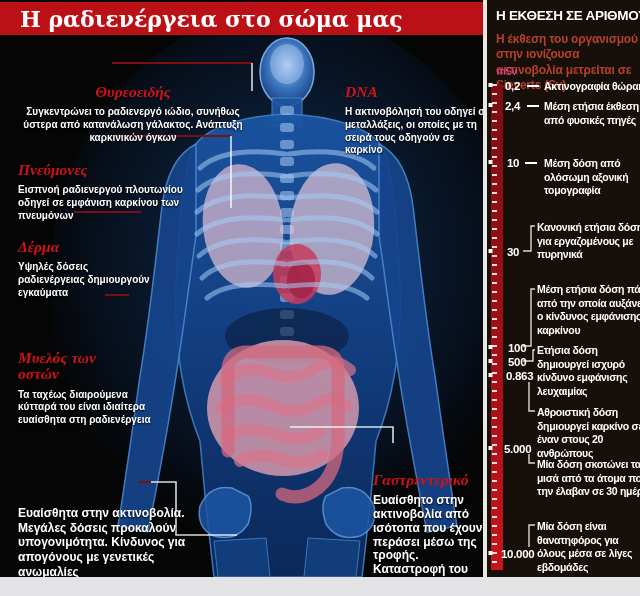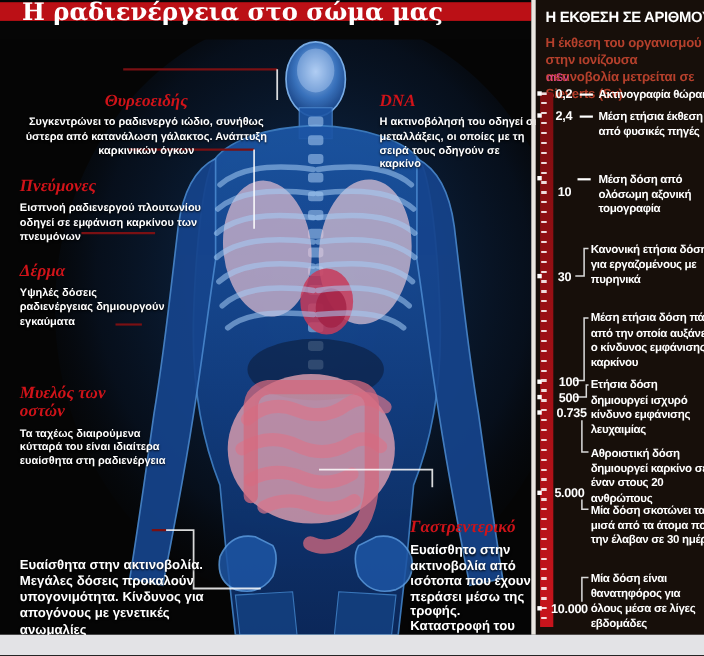--- a/index.html
+++ b/index.html
@@ -1,19 +1,19 @@
 <!DOCTYPE html>
 <html><head>
 <meta charset="utf-8">
 <style>
   html,body{margin:0;padding:0;background:#060606;}
   .page{position:relative;width:640px;height:596px;background:#060606;overflow:hidden;
         font-family:"Liberation Sans",sans-serif;}
   
-  .banner{position:absolute;left:0;top:2px;width:483px;height:17px;background:#bb1016;
+  .banner{position:absolute;left:0;top:2px;width:483px;height:33px;background:#bb1016;
           display:flex;align-items:center;z-index:4;}
   .banner-title{color:#fff;font-family:"DejaVu Serif",serif;font-weight:bold;
                 font-size:22px;margin-left:20px;white-space:nowrap;}
   
   .main{position:absolute;left:0;top:36px;width:483px;height:541px;background:#050505;}
   .body-svg{position:absolute;left:0;top:0;z-index:1;}
   .connector-svg{position:absolute;left:0;top:0;z-index:2;}
   .ann{position:absolute;z-index:3;}
   .ann h3{font-family:"Liberation Serif",serif;font-style:italic;font-weight:bold;
           color:#d01319;font-size:15.5px;line-height:1.05;margin:0 0 6px 0;}
@@ -225,25 +225,25 @@
         <rect x="1.5" y="345" width="4" height="4"></rect>
           <rect x="1.5" y="359" width="4" height="4"></rect>
         <rect x="1.5" y="373" width="4" height="4"></rect>
           <rect x="1.5" y="446" width="4" height="4"></rect>
         <rect x="1.5" y="551" width="4" height="4"></rect>
       </g>
     </svg>
 
     <span class="sb-val" style="left:18px;top:80px;">0,2</span>
     <span class="sb-val" style="left:18px;top:100px;">2,4</span>
-    <span class="sb-val" style="left:20px;top:169px;text-align:center;">10</span>
+    <span class="sb-val" style="left:20px;top:157px;text-align:center;">10</span>
     <span class="sb-val" style="left:20px;top:246px;">30</span>
     <span class="sb-val" style="left:21px;top:342px;">100</span>
     <span class="sb-val" style="left:21px;top:356px;">500</span>
-    <span class="sb-val" style="left:19px;top:370px;">0.735</span>
+    <span class="sb-val" style="left:19px;top:370px;">0.863</span>
     <span class="sb-val" style="left:17px;top:443px;">5.000</span>
     <span class="sb-val" style="left:14px;top:548px;">10.000</span>
 
     <span class="sb-dash" style="left:40px;top:85px;"></span>
     <span class="sb-dash" style="left:40px;top:105px;"></span>
     <span class="sb-dash" style="left:38px;top:162px;"></span>
 
     <div class="sb-txt nowrap" style="left:57px;top:80px;">Ακτινογραφία θώρακος</div>
     <div class="sb-txt" style="left:57px;top:100px;width:104px;">Μέση ετήσια έκθεση από φυσικές πηγές</div>
     <div class="sb-txt" style="left:57px;top:157px;width:104px;">Μέση δόση από ολόσωμη αξονική τομογραφία</div>

